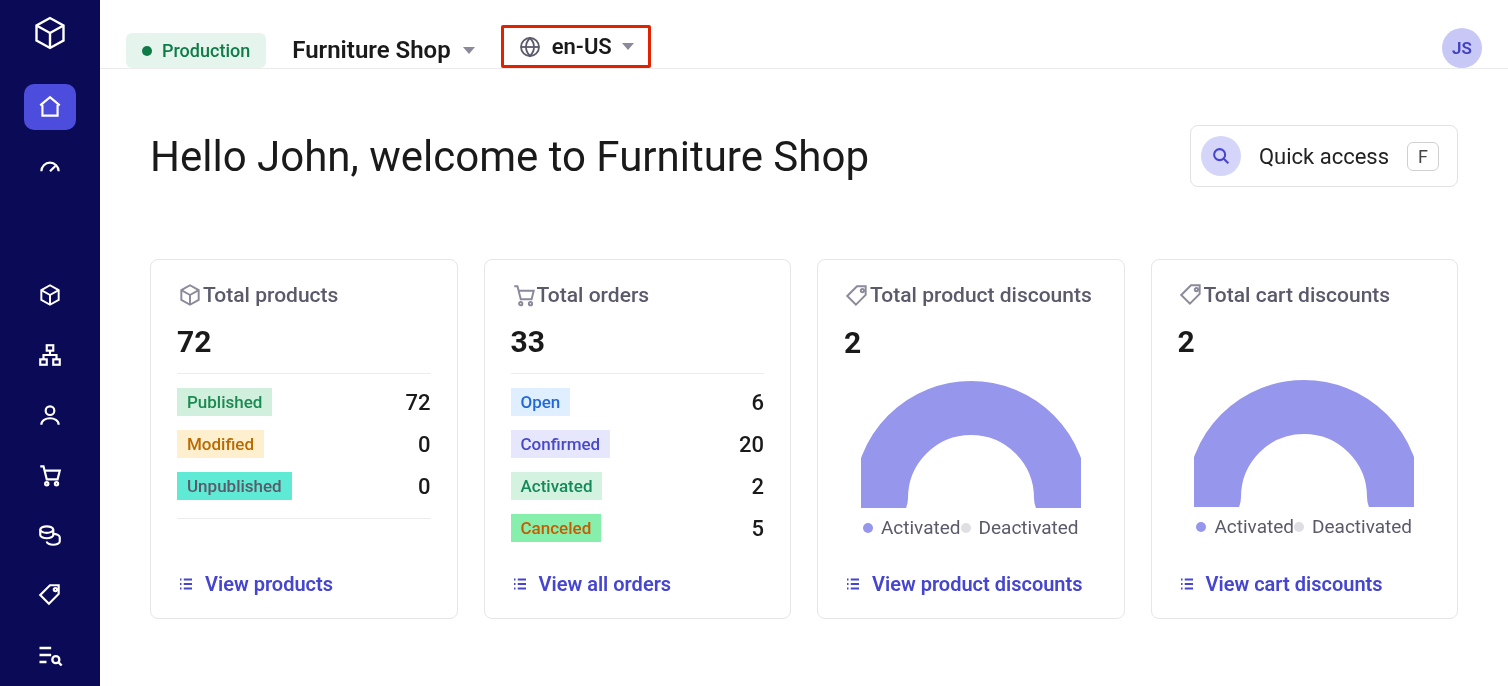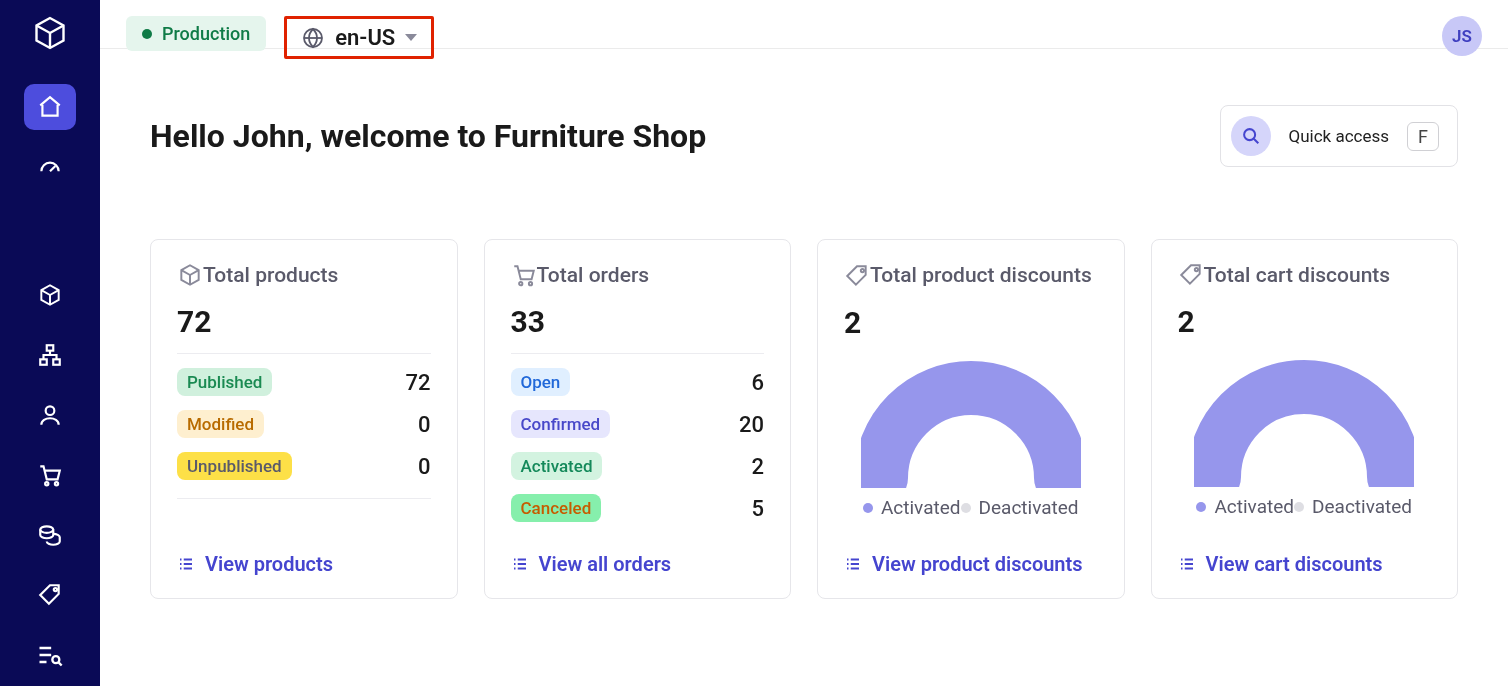--- a/index.html
+++ b/index.html
@@ -3,47 +3,47 @@
 <meta charset="utf-8">
 <style>
 *{box-sizing:border-box;margin:0;padding:0}
 body{font-family:-apple-system,BlinkMacSystemFont,"Segoe UI",Roboto,Arial,sans-serif;background:#fff;color:#1a1a1a;width:1508px;height:686px;overflow:hidden;display:flex}
 .sidebar{width:100px;background:#0a0a56;display:flex;flex-direction:column;align-items:center;padding-top:14px;gap:6px}
 .logo-slot{width:44px;height:44px;display:flex;align-items:center;justify-content:center;margin-bottom:25px}
 .nav-item{width:52px;height:52px;display:flex;align-items:center;justify-content:center;border-radius:10px;cursor:pointer;color:#fff;margin-bottom:8px}
 .nav-item.active{background:#4d4ddd}
 .nav-spacer{height:70px}
 .main{flex:1;display:flex;flex-direction:column}
-.topbar{height:49px;display:flex;align-items:flex-start;padding:16px 26px;border-bottom:1px solid #ebebeb;gap:18px}
+.topbar{height:69px;display:flex;align-items:flex-end;padding:0 26px;border-bottom:1px solid #ebebeb;gap:18px}
 .env-badge{background:#e5f5ed;border-radius:6px;padding:7px 16px;display:flex;align-items:center;gap:10px;color:#0f7b47;font-size:18px;font-weight:500}
 .env-dot{width:10px;height:10px;border-radius:50%;background:#0f7b47}
 .shop-dd{display:flex;align-items:center;gap:12px;font-size:24px;font-weight:600;cursor:pointer;padding:4px 8px}
 .locale-dd{display:flex;align-items:center;gap:10px;font-size:22px;font-weight:600;cursor:pointer;padding:6px 14px;border:3px solid #e02200;border-radius:2px}
 .caret{width:0;height:0;border-left:6px solid transparent;border-right:6px solid transparent;border-top:7px solid #8a8a9a}
 .topbar-spacer{flex:1}
 .avatar{width:40px;height:40px;border-radius:50%;background:#c8c8f7;display:flex;align-items:center;justify-content:center;font-size:17px;font-weight:600;color:#4040c0}
 .content{padding:56px 50px 30px 50px}
 .heading-row{display:flex;align-items:center;gap:30px;margin-bottom:72px}
-.heading{font-size:32px;font-weight:700;flex:1}
+.heading{font-size:42px;font-weight:400;flex:1}
 .quick-access{border:1px solid #e2e2e6;border-radius:8px;padding:10px 18px 10px 10px;display:flex;align-items:center;gap:18px;cursor:pointer}
 .qa-icon{width:40px;height:40px;background:#d5d5fa;border-radius:50%;display:flex;align-items:center;justify-content:center}
-.qa-label{font-size:17px;color:#222}
+.qa-label{font-size:22px;color:#222}
 .qa-key{border:1px solid #d0d0d4;border-radius:6px;padding:3px 10px;font-size:18px;color:#444}
 .cards{display:grid;grid-template-columns:repeat(4,1fr);gap:26px}
 .card{border:1px solid #e6e6ea;border-radius:8px;padding:22px 26px;display:flex;flex-direction:column}
 .card-head{display:flex;align-items:center;margin-bottom:16px}
 .card-title{font-size:21px;color:#5a5a6a;font-weight:500}
 .card-title.two{line-height:1.3}
 .big-num{font-size:30px;font-weight:700;margin-bottom:10px}
 .hr{border:none;border-top:1px solid #ececf0;margin:4px 0 14px 0}
 .stat-row{display:flex;justify-content:space-between;align-items:center;margin-bottom:14px}
-.chip{padding:4px 10px;border-radius:8px;font-size:17px;font-weight:500}
+.chip{padding:4px 10px;border-radius:0;font-size:17px;font-weight:500}
 .chip.published{background:#d0f0dd;color:#1a8a52}
 .chip.modified{background:#feefcf;color:#b86b00}
-.chip.unpublished{background:#fde047;color:#5a5a6a}
+.chip.unpublished{background:#5eead4;color:#5a5a6a}
 .chip.open{background:#e0efff;color:#2168d9}
 .chip.confirmed{background:#e6e6fd;color:#4848c9}
 .chip.complete{background:#d3f3e0;color:#14895a}
 .chip.canceled{background:#86efac;color:#c65c00}
 .stat-val{font-size:22px;font-weight:500}
 .arc-wrap{display:flex;justify-content:center;margin:8px 0 6px 0}
 .legend{display:flex;gap:0;justify-content:center;margin-top:2px;margin-bottom:14px}
 .legend-item{display:flex;align-items:center;gap:8px;color:#5a5a6a;font-size:19px}
 .ldot{width:10px;height:10px;border-radius:50%}
 .ldot.act{background:#9696ec}
@@ -125,20 +125,24 @@
       </svg>
   </div>
 </div>
 
 <div class="main">
   <div class="topbar">
     <div class="env-badge">
       <span class="env-dot"></span>
       <span>Production</span>
     </div>
+    <div class="shop-dd">
+      <span>Furniture Shop</span>
+      <span class="caret"></span>
+    </div>
     <div class="locale-dd">
       <svg width="24" height="24" viewBox="0 0 24 24" fill="none" stroke="#5a5a6a" stroke-width="1.8">
           <circle cx="12" cy="12" r="9"></circle>
           <path d="M3 12h18"></path>
           <path d="M12 3c2.5 2.5 4 5.5 4 9s-1.5 6.5-4 9c-2.5-2.5-4-5.5-4-9s1.5-6.5 4-9z"></path>
         </svg>
       <span>en-US</span>
       <span class="caret"></span>
     </div>
     <div class="topbar-spacer"></div>

